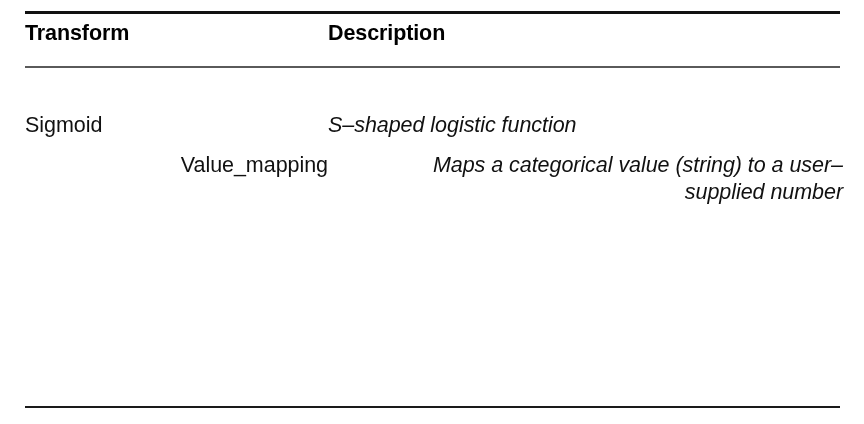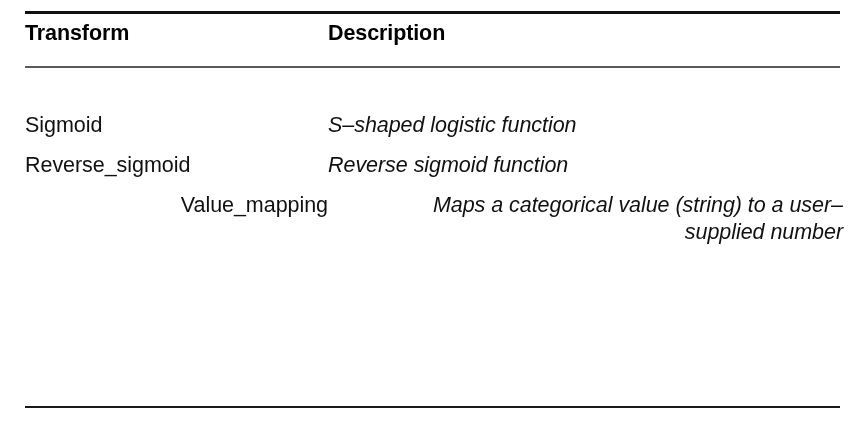--- a/index.html
+++ b/index.html
@@ -106,24 +106,20 @@
     <tbody>
       <tr class="spacer-row">
         <td></td>
         <td></td>
       </tr>
       <tr>
         <td class="cell-transform">Sigmoid</td>
         <td class="cell-description">S–shaped logistic function</td>
       </tr>
       <tr>
-        <td class="cell-transform">Reverse_sigmoid</td>
-        <td class="cell-description">Reverse sigmoid function</td>
-      </tr>
-      <tr>
         <td class="cell-transform">Value_mapping</td>
         <td class="cell-description">Maps a categorical value (string) to a user–
 supplied number</td>
       </tr>
     </tbody>
   </table>
 
 </div>
 
 </body></html>

